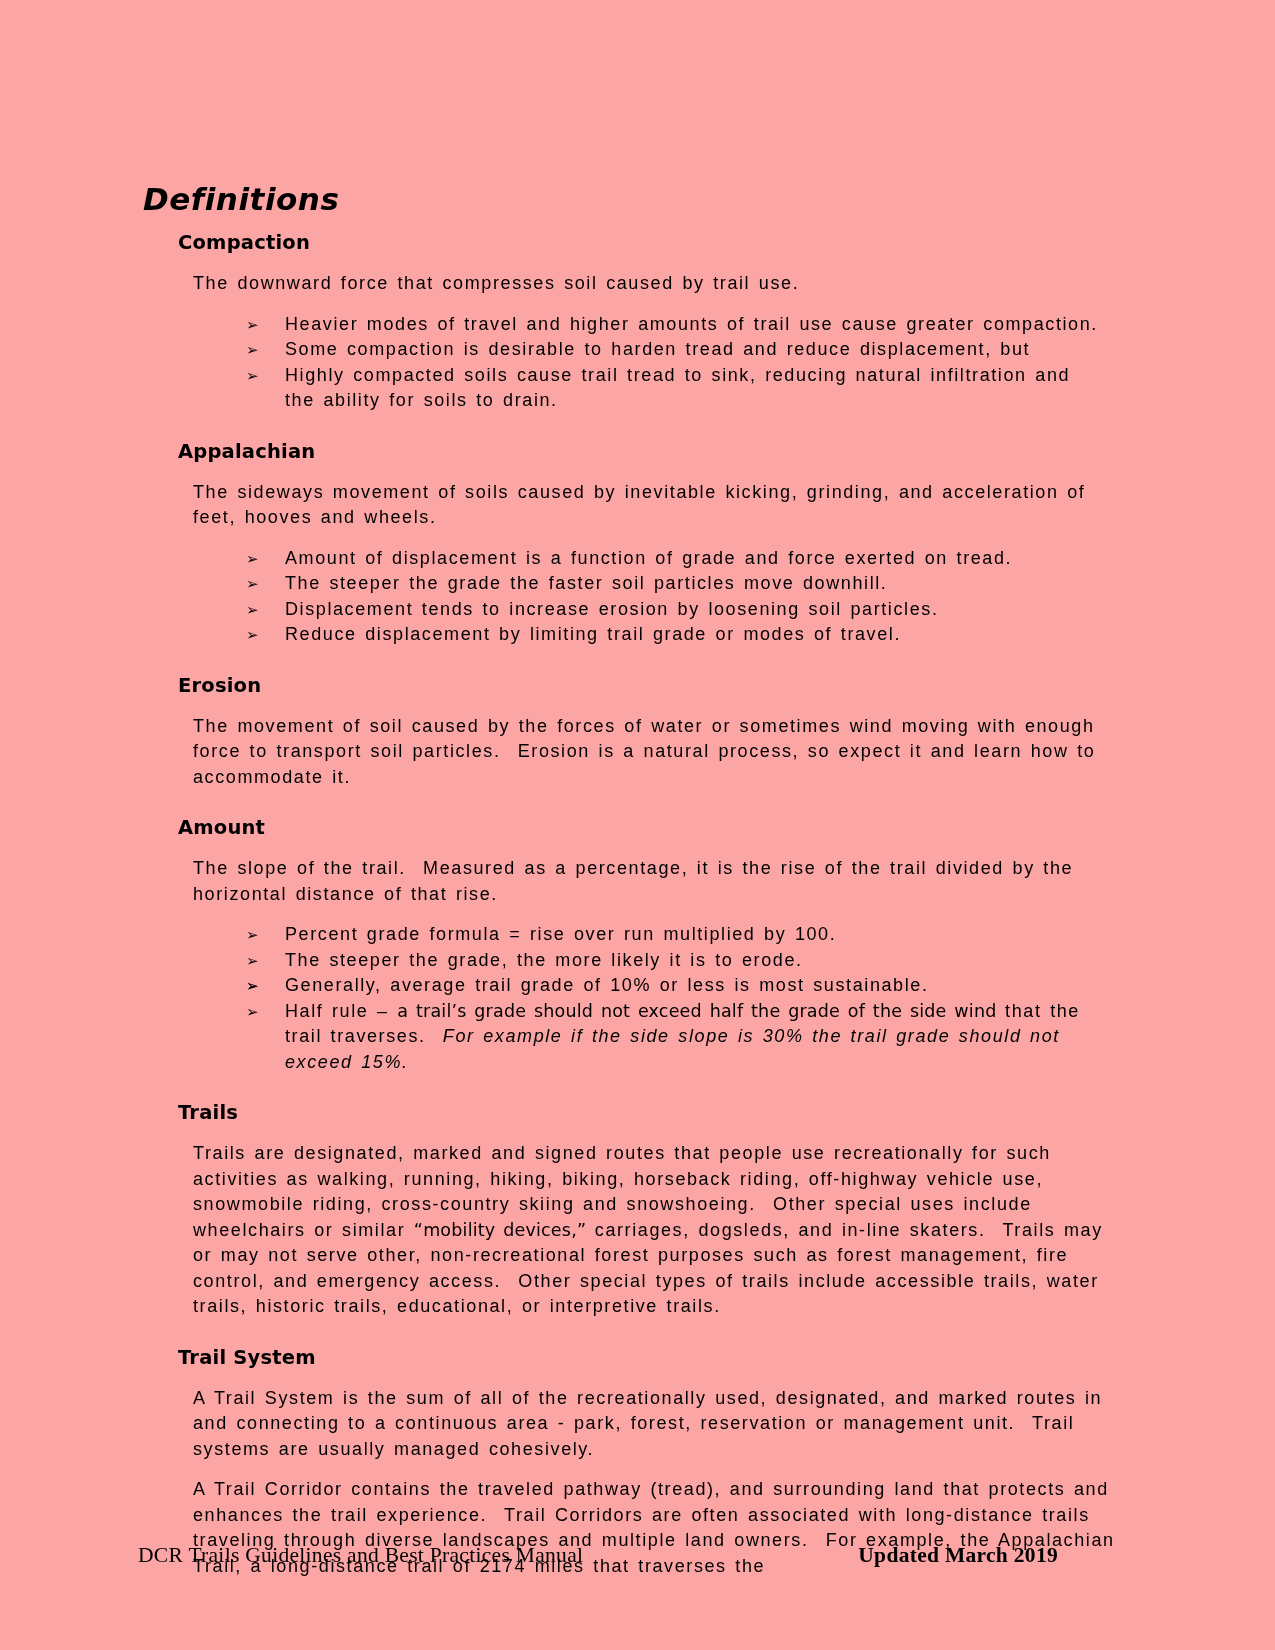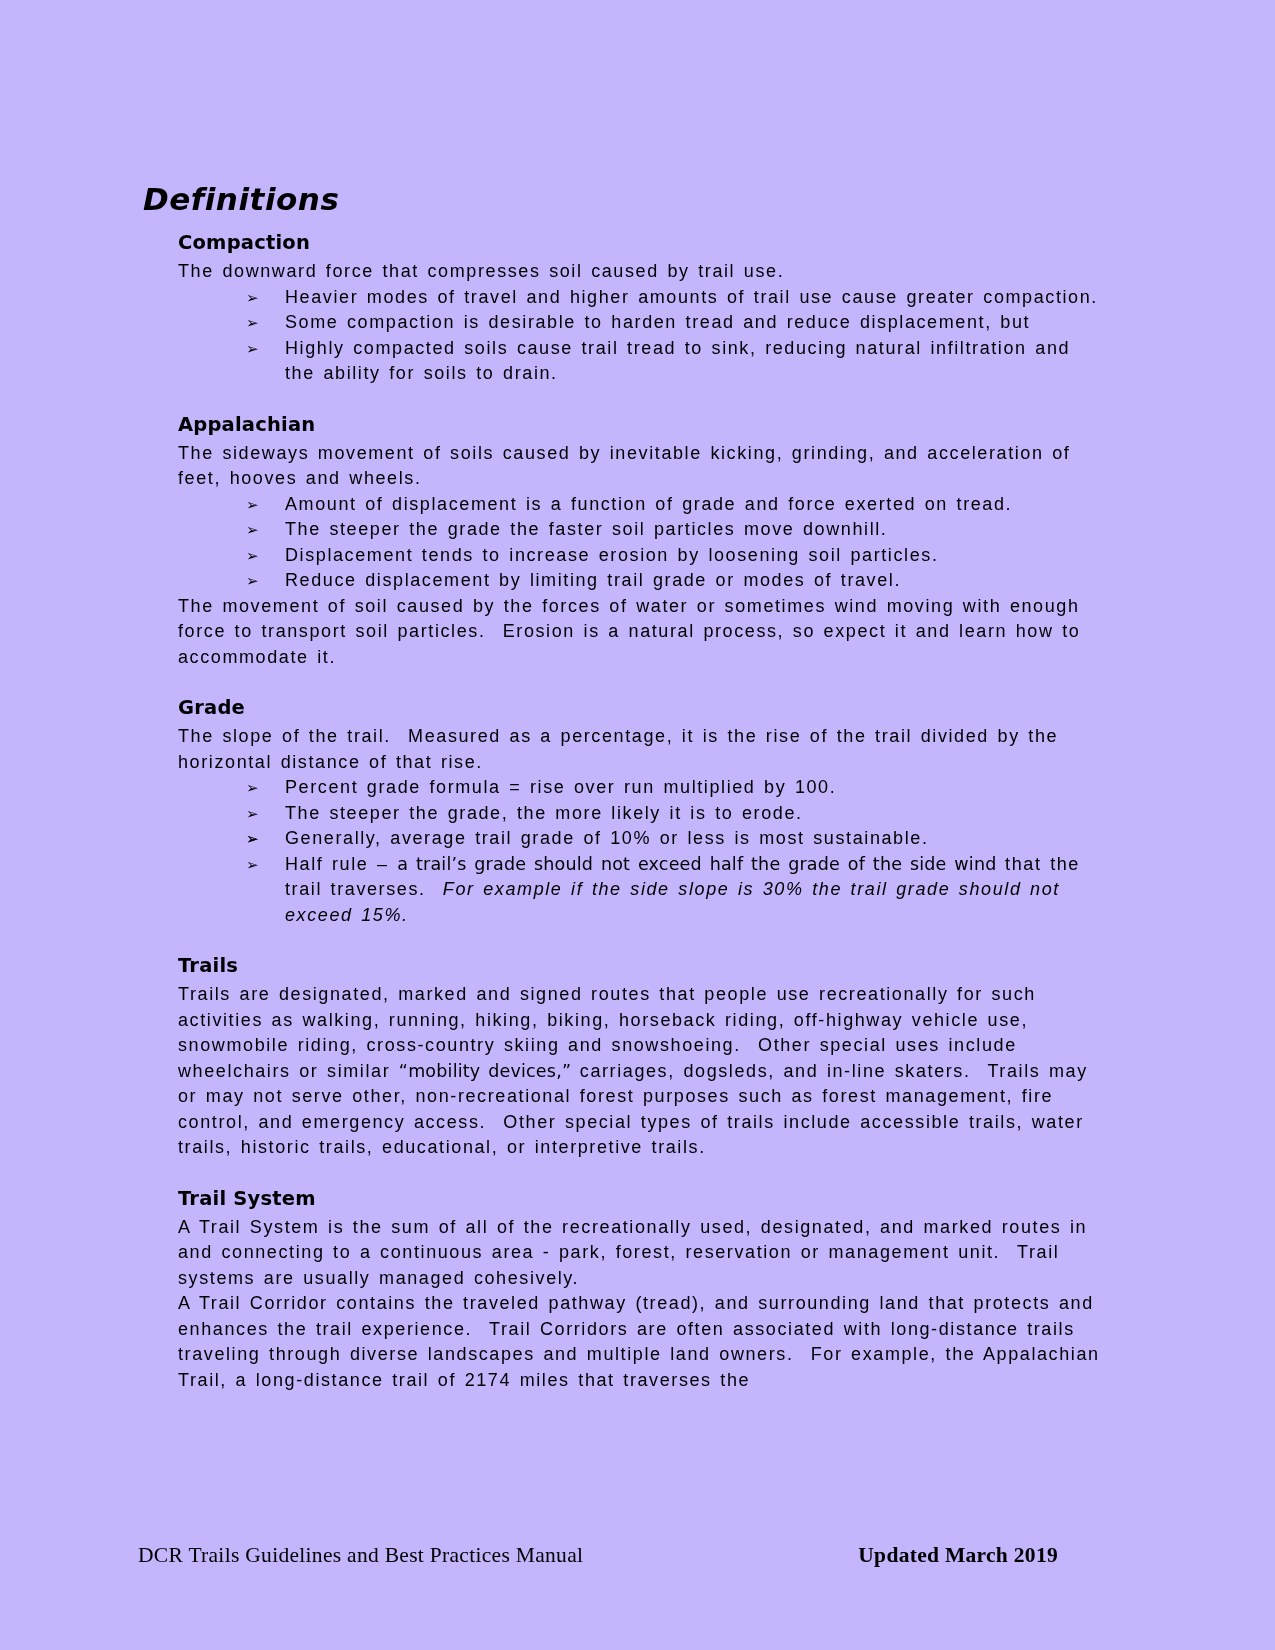--- a/index.html
+++ b/index.html
@@ -4,21 +4,21 @@
 <style>
   html, body {
     margin: 0;
     padding: 0;
     background: #ffffff;
   }
   .page {
     position: relative;
     width: 1275px;
     height: 1650px;
-    background: #c4b5fd;
+    background: #fca5a5;
     color: #000000;
     overflow: hidden;
     font-family: "Liberation Sans", sans-serif;
   }
   .content {
     position: absolute;
     left: 143px;
     top: 180px;
     width: 985px;
   }
@@ -45,21 +45,21 @@
   .section.first .heading {
     margin-top: 12px;
   }
   .para {
     font-size: 18px;
     line-height: 25.5px;
     letter-spacing: 1.6px;
     word-spacing: 2px;
     width: 932px;
     white-space: pre-wrap;
-    margin: 0;
+    margin: 15px;
   }
   ul.bullets {
     list-style: none;
     margin: 0;
     padding: 0 0 0 107px;
   }
   ul.bullets li {
     position: relative;
     font-size: 18px;
     line-height: 25.5px;
@@ -127,25 +127,26 @@
       <p class="para">The sideways movement of soils caused by inevitable kicking, grinding, and acceleration of feet, hooves and wheels.</p>
       <ul class="bullets">
         <li><span class="blt">➢</span><span>Amount of displacement is a function of grade and force exerted on tread.</span></li>
         <li><span class="blt">➢</span><span>The steeper the grade the faster soil particles move downhill.</span></li>
         <li><span class="blt">➢</span><span>Displacement tends to increase erosion by loosening soil particles.</span></li>
         <li><span class="blt">➢</span><span>Reduce displacement by limiting trail grade or modes of travel.</span></li>
       </ul>
     </div>
 
     <div class="section">
+      <div class="heading">Erosion</div>
       <p class="para">The movement of soil caused by the forces of water or sometimes wind moving with enough force to transport soil particles.  Erosion is a natural process, so expect it and learn how to accommodate it.</p>
     </div>
 
     <div class="section">
-      <div class="heading">Grade</div>
+      <div class="heading">Amount</div>
       <p class="para">The slope of the trail.  Measured as a percentage, it is the rise of the trail divided by the horizontal distance of that rise.</p>
       <ul class="bullets">
         <li><span class="blt">➢</span><span>Percent grade formula = rise over run multiplied by 100.</span></li>
         <li><span class="blt">➢</span><span>The steeper the grade, the more likely it is to erode.</span></li>
         <li><span class="blt">➢</span></li>
         <li><span class="blt">➢</span><span>Generally, average trail grade of 10% or less is most sustainable.</span></li>
         <li><span class="blt">➢</span><span>Half rule – </span><span class="vf">a trail’s grade should not exceed half the grade of the side wind</span><span> that the trail traverses.  </span><span class="example-italic">For example if the side slope is 30% the trail grade should not exceed 15%.</span></li>
       </ul>
     </div>
 

